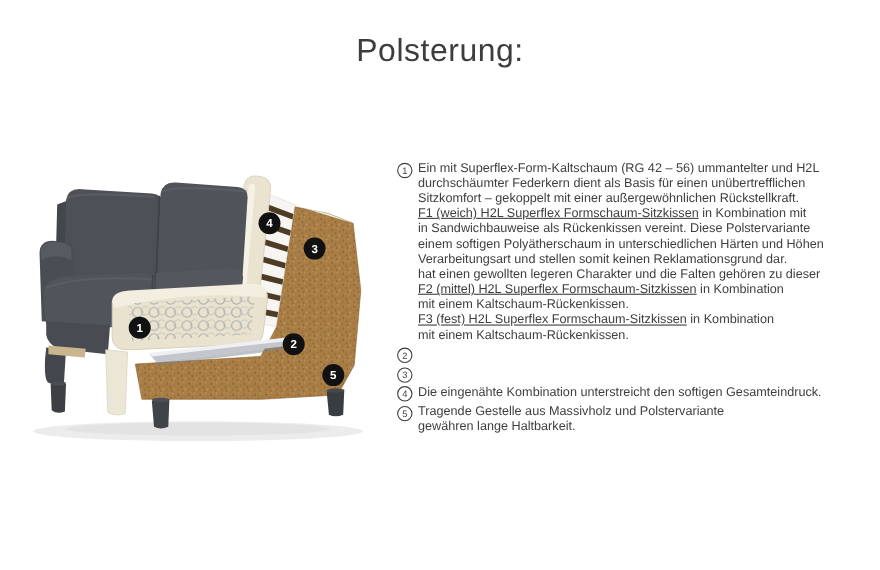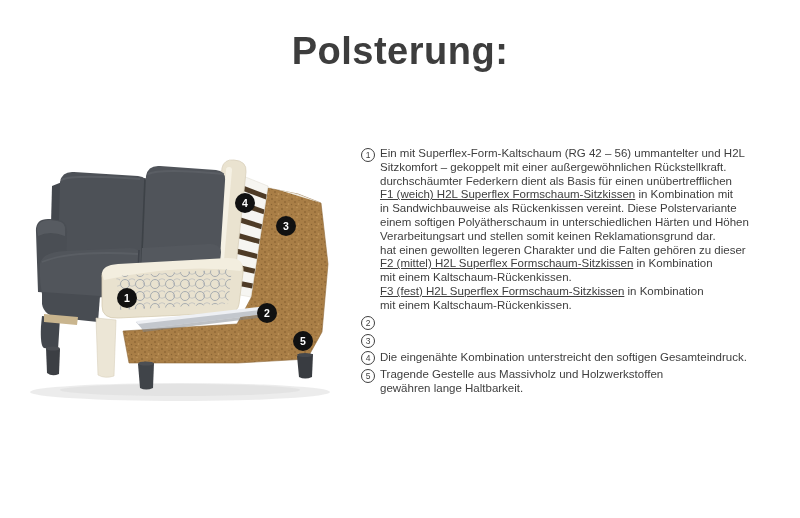--- a/index.html
+++ b/index.html
@@ -6,21 +6,21 @@
   body {
     width:800px; height:518px;
     background:var(--background,#fff);
     font-family:"Liberation Sans", sans-serif;
     position:relative; overflow:hidden;
     color:var(--body-text,#3e3e3e);
   }
   .title {
     position:absolute; top:30px; left:0; width:100%;
     text-align:center;
-    font-size:38px; font-weight:700; letter-spacing:.5px;
+    font-size:29px; font-weight:400; letter-spacing:.5px;
     color:var(--title-text,#3d3d3d);
   }
   .illustration {
     position:absolute; left:0; top:146px; width:340px; height:260px;
   }
   .notes {
     position:absolute; left:361px; top:147px; width:436px;
     font-size:11.5px; line-height:13.8px;
   }
   .note-item { display:flex; align-items:flex-start; margin-bottom:3px; }
@@ -149,22 +149,22 @@
       <circle cx="303" cy="195" r="10" fill="var(--badge-bg,#111)"></circle>
       <text x="303" y="198.8" text-anchor="middle" font-size="10.5" font-weight="bold" font-family="&quot;Liberation Sans&quot;, sans-serif" fill="var(--badge-text,#fff)">5</text>
     </g>
 </svg>
 
 <div class="notes" id="notes-list">
     <div class="note-item">
       <span class="note-num">1</span>
       <div class="note-text">
         <div class="line"><span>Ein mit Superflex-Form-Kaltschaum (RG 42 – 56) ummantelter und H2L</span></div>
+        <div class="line"><span>durchschäumter Federkern dient als Basis für einen unübertrefflichen</span></div>
         <div class="line"><span>Sitzkomfort – gekoppelt mit einer außergewöhnlichen Rückstellkraft.</span></div>
-        <div class="line"><span>durchschäumter Federkern dient als Basis für einen unübertrefflichen</span></div>
         <div class="line"><span class="u">F1 (weich) H2L Superflex Formschaum-Sitzkissen</span><span> in Kombination mit</span></div>
         <div class="line"><span>in Sandwichbauweise als Rückenkissen vereint. Diese Polstervariante</span></div>
         <div class="line"><span>einem softigen Polyätherschaum in unterschiedlichen Härten und Höhen</span></div>
         <div class="line"><span>Verarbeitungsart und stellen somit keinen Reklamationsgrund dar.</span></div>
         <div class="line"><span>hat einen gewollten legeren Charakter und die Falten gehören zu dieser</span></div>
         <div class="line"><span class="u">F2 (mittel) H2L Superflex Formschaum-Sitzkissen</span><span> in Kombination</span></div>
         <div class="line"><span>mit einem Kaltschaum-Rückenkissen.</span></div>
         <div class="line"><span class="u">F3 (fest) H2L Superflex Formschaum-Sitzkissen</span><span> in Kombination</span></div>
         <div class="line"><span>mit einem Kaltschaum-Rückenkissen.</span></div>
       </div>
@@ -177,17 +177,17 @@
     </div>
     <div class="note-item">
       <span class="note-num">4</span>
       <div class="note-text">
         <div class="line"><span>Die eingenähte Kombination unterstreicht den softigen Gesamteindruck.</span></div>
       </div>
     </div>
     <div class="note-item">
       <span class="note-num">5</span>
       <div class="note-text">
-        <div class="line"><span>Tragende Gestelle aus Massivholz und Holzwerkstoffen</span></div>
+        <div class="line"><span>Tragende Gestelle aus Massivholz und Polstervariante</span></div>
         <div class="line"><span>gewähren lange Haltbarkeit.</span></div>
       </div>
     </div>
   </div>
 
 </body></html>

